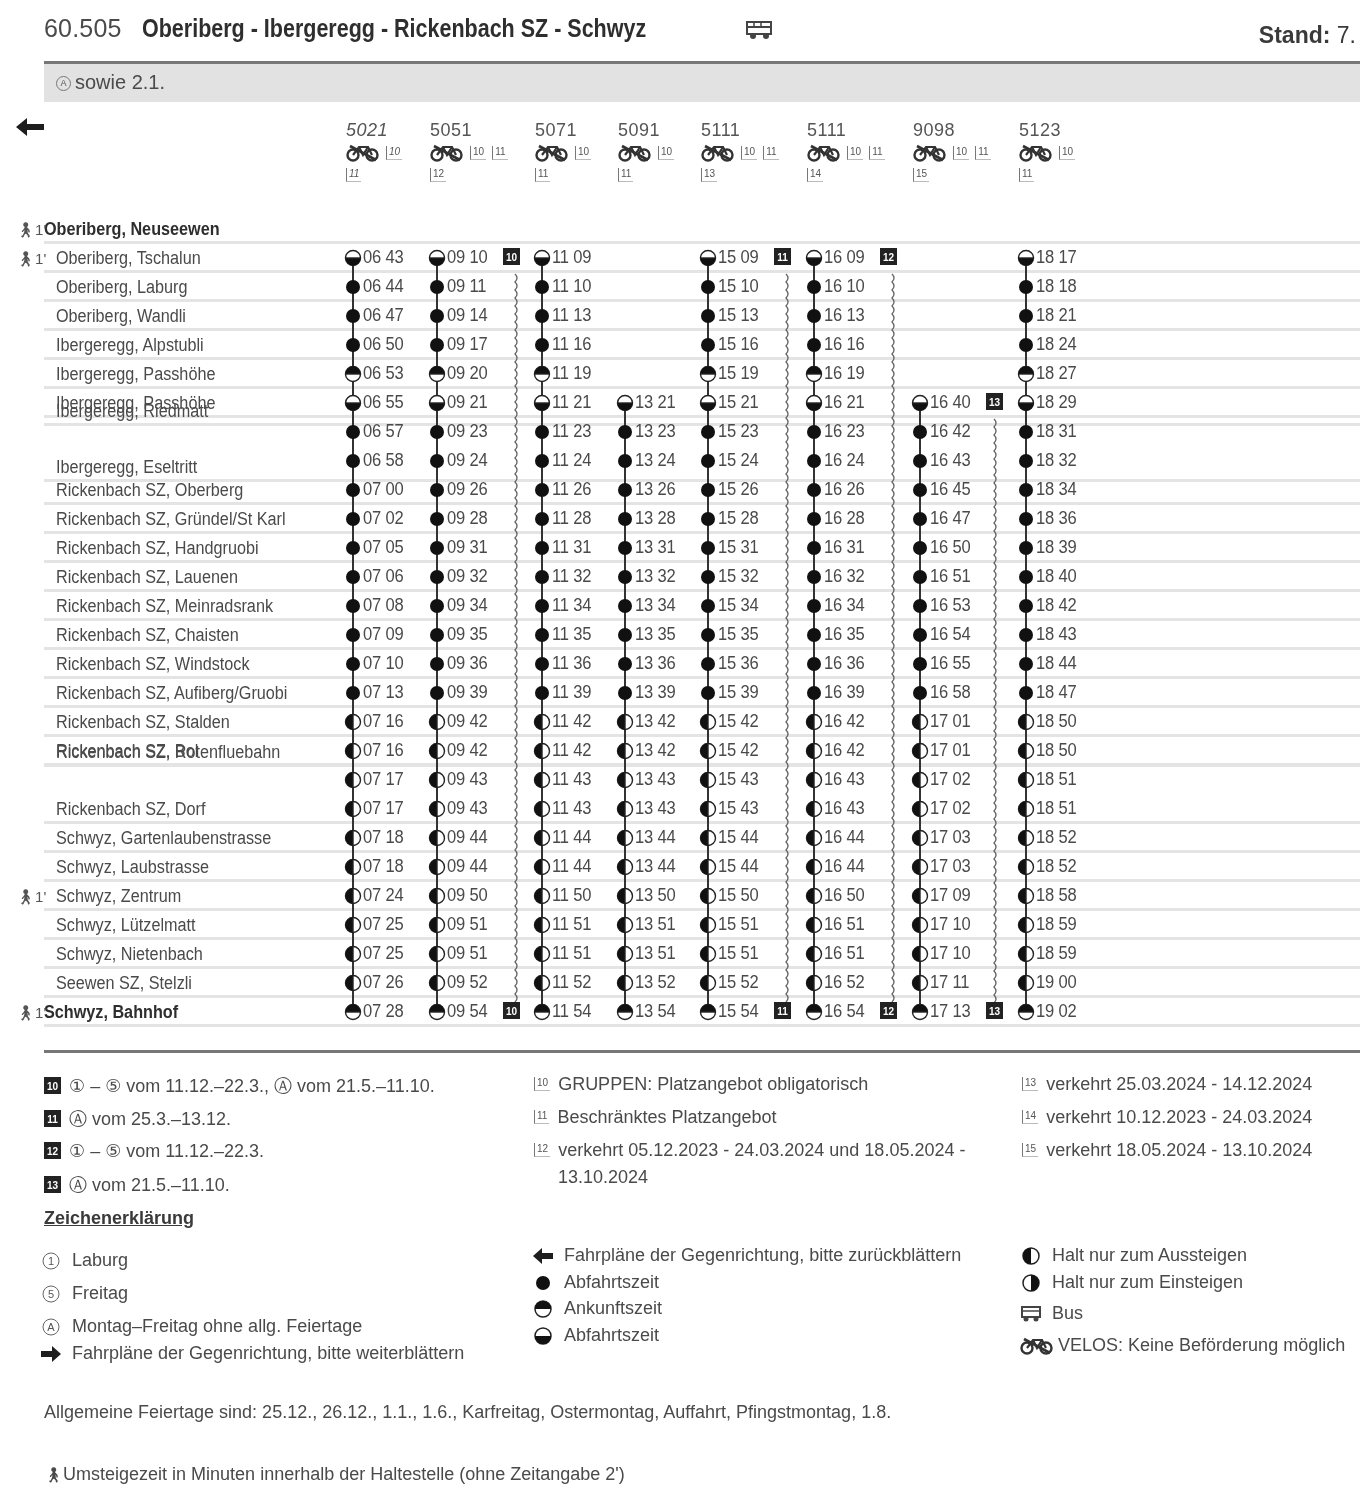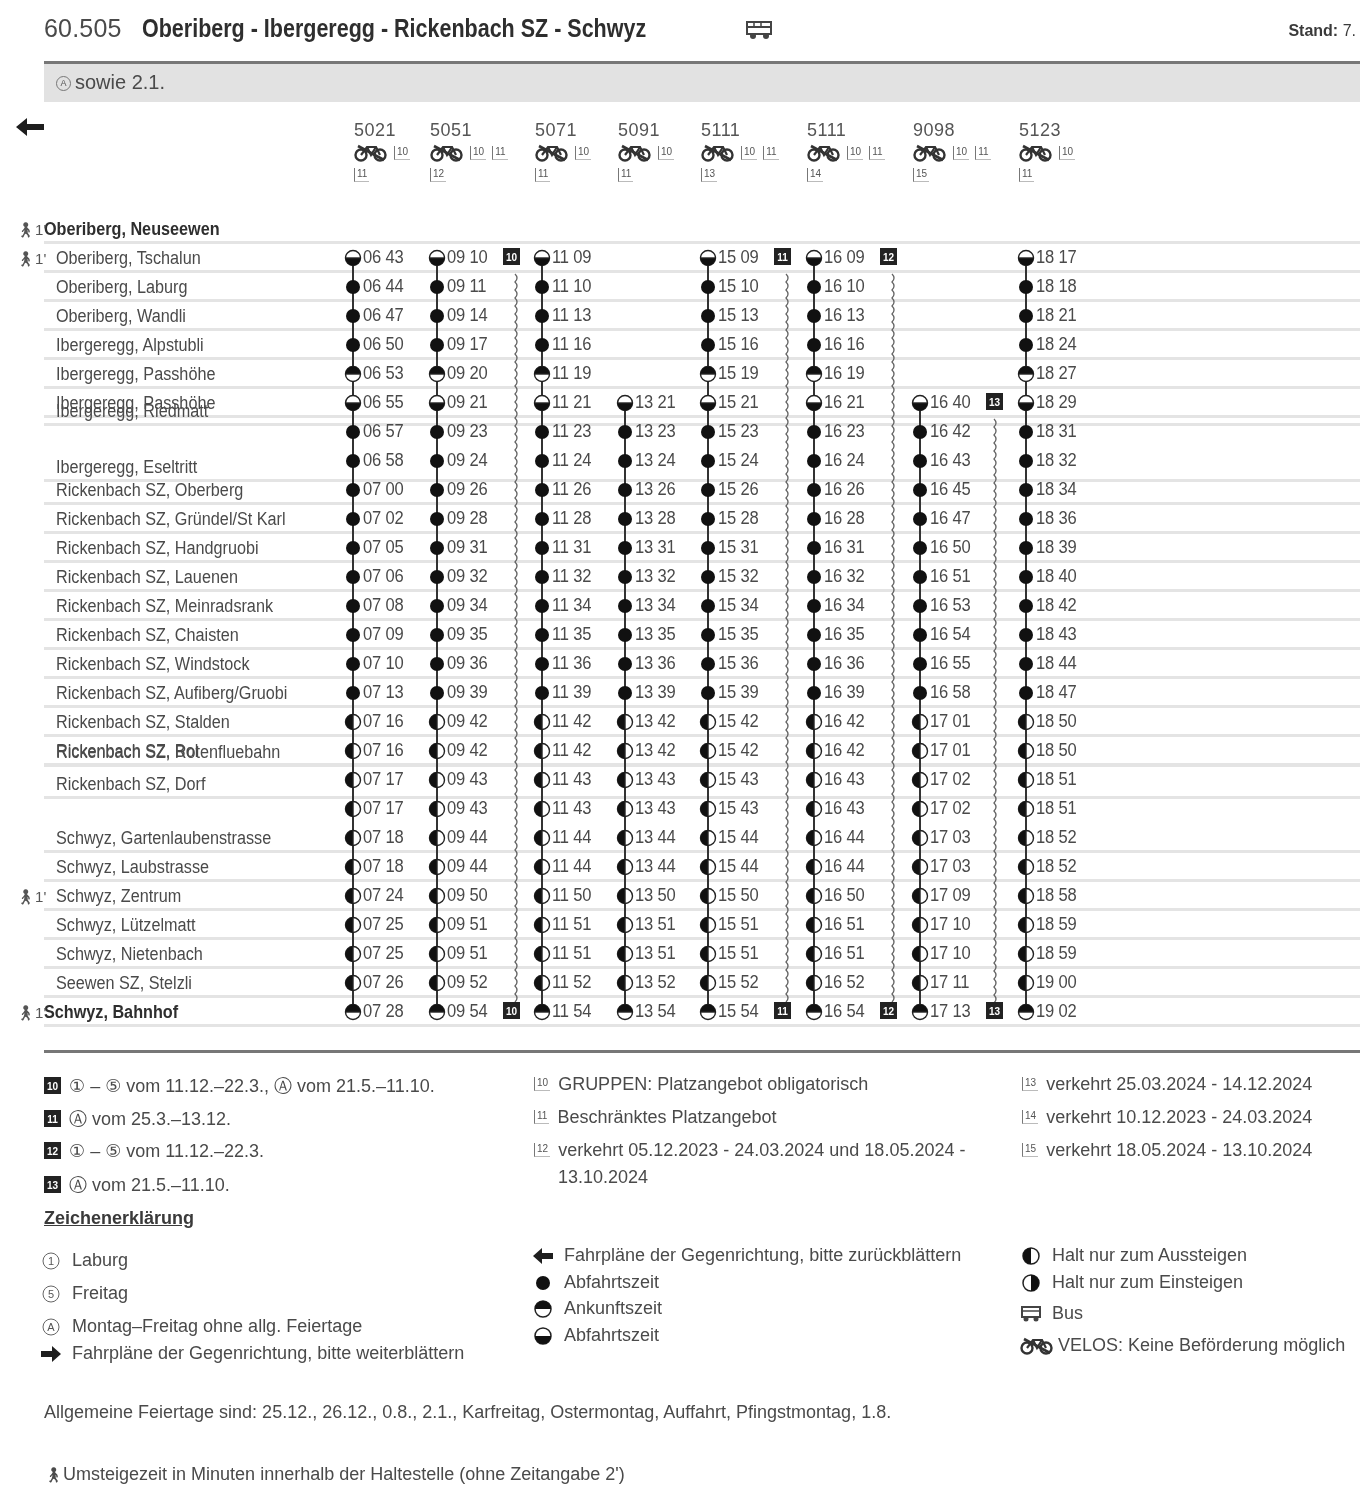--- a/index.html
+++ b/index.html
@@ -3,21 +3,21 @@
 <meta charset="utf-8">
 <style>
   * { box-sizing: border-box; margin: 0; padding: 0; }
   html, body { width: 1360px; height: 1500px; background: #ffffff; overflow: hidden; }
   body { font-family: "Liberation Sans", "DejaVu Sans", sans-serif; color: #3a3a3a; position: relative; }
 
   .hdr { position: absolute; left: 44px; top: 14px; height: 34px; display: flex; align-items: baseline; gap: 20px; }
   .hdr-num { font-size: 25px; color: #4a4a4a; letter-spacing: 0.2px; }
   .hdr-title { font-size: 25px; font-weight: bold; color: #2e2e2e; transform: scaleX(0.86); transform-origin: left; white-space: nowrap; }
   .hdr-bus { position: absolute; left: 745px; top: 20px; width: 28px; height: 20px; }
-  .stand { position: absolute; right: 4px; top: 22px; font-size: 16px; font-weight: bold; color: #3a3a3a; }
+  .stand { position: absolute; right: 4px; top: 22px; font-size: 23px; font-weight: bold; color: #3a3a3a; }
   .stand span.v { font-weight: normal; }
 
   .topline { position: absolute; left: 44px; right: 0; top: 61px; height: 3px; background: #777; }
   .noteband { position: absolute; left: 44px; right: 0; top: 64px; height: 38px; background: #e2e2e2; font-size: 20px; color: #4a4a4a; padding: 7px 0 0 12px; }
   .circ { display: inline-block; width: 15px; height: 15px; border: 1px solid #777; border-radius: 50%; font-size: 9px; line-height: 13px; text-align: center; vertical-align: 3px; color: #555; margin-right: 4px; }
 
   .back-arrow { position: absolute; left: 16px; top: 117px; width: 30px; height: 20px; }
 
   .trainhead { position: absolute; top: 120px; }
   .trainhead .tn { font-size: 18px; color: #555; letter-spacing: 0.5px; }
@@ -67,21 +67,21 @@
 <div class="topline"></div>
 <div class="noteband">
   <span class="circ">A</span><span>sowie 2.1.</span>
 </div>
 
 <svg class="back-arrow" viewBox="0 0 30 20">
   <polygon points="0,10 11,1 11,7 28,7 28,13 11,13 11,19" fill="#1e1e1e"></polygon>
 </svg>
 
 <div id="train-heads">
-    <div class="trainhead" style="left: 354px;">
+    <div class="trainhead" style="left: 346px; font-style: italic;">
       <div class="tn">5021</div>
       <div class="row2">
         <svg width="34" height="18" viewBox="0 0 34 18">
           <circle cx="7" cy="11" r="5.5" fill="none" stroke="#333" stroke-width="2.4"></circle>
           <circle cx="26" cy="11" r="5.5" fill="none" stroke="#333" stroke-width="2.4"></circle>
           <path d="M7 11 L13 3 L22 3 L26 11 M13 3 L17 11 L22 3" fill="none" stroke="#333" stroke-width="2.2"></path>
           <line x1="4" y1="2" x2="30" y2="16" stroke="#333" stroke-width="2.6"></line>
         </svg>
         <span class="fn">10</span>
       </div>
@@ -255,21 +255,21 @@
     </div>
     <div class="stop-row" style="top: 708px;">
       <div class="stop-name">Rickenbach SZ, Stalden</div>
     </div>
     <div class="stop-row" style="top: 737px;">
       <div class="stop-name">Rickenbach SZ, Bol</div>
     </div>
     <div class="stop-row" style="top: 738px;">
       <div class="stop-name">Rickenbach SZ, Rotenfluebahn</div>
     </div>
-    <div class="stop-row" style="top: 770px;">
+    <div class="stop-row" style="top: 795px;">
       <div class="stop-name">Rickenbach SZ, Dorf</div>
     </div>
     <div class="stop-row" style="top: 824px;">
       <div class="stop-name">Schwyz, Gartenlaubenstrasse</div>
     </div>
     <div class="stop-row" style="top: 853px;">
       <div class="stop-name">Schwyz, Laubstrasse</div>
     </div>
     <div class="stop-row" style="top: 882px;">
       <div class="stop-name">Schwyz, Zentrum</div>
@@ -1262,21 +1262,21 @@
           <circle cx="7" cy="11" r="5.5" fill="none" stroke="#333" stroke-width="2.4"></circle>
           <circle cx="26" cy="11" r="5.5" fill="none" stroke="#333" stroke-width="2.4"></circle>
           <path d="M7 11 L13 3 L22 3 L26 11 M13 3 L17 11 L22 3" fill="none" stroke="#333" stroke-width="2.2"></path>
           <line x1="4" y1="2" x2="30" y2="16" stroke="#333" stroke-width="2.6"></line>
         </svg>
       </span>
       <span>VELOS: Keine Beförderung möglich</span>
     </div>
   </div>
 
-<div class="foot" style="left:44px; top:1402px;">Allgemeine Feiertage sind: 25.12., 26.12., 0.8., 2.1., Karfreitag, Ostermontag, Auffahrt, Pfingstmontag, 1.8.</div>
+<div class="foot" style="left:44px; top:1402px;">Allgemeine Feiertage sind: 25.12., 26.12., 1.1., 1.6., Karfreitag, Ostermontag, Auffahrt, Pfingstmontag, 1.8.</div>
 <div class="foot" style="left:44px; top:1464px;">
   <span style="font-size:15px;">🚶︎</span><span>Umsteigezeit in Minuten innerhalb der Haltestelle (ohne Zeitangabe 2')</span>
 </div>
 
 <div class="time" style="left: 363px; top: 247px;">06 43</div>
 <div class="time" style="left: 363px; top: 276px;">06 44</div>
 <div class="time" style="left: 363px; top: 305px;">06 47</div>
 <div class="time" style="left: 363px; top: 334px;">06 50</div>
 <div class="time" style="left: 363px; top: 363px;">06 53</div>
 <div class="time" style="left: 363px; top: 392px;">06 55</div>

